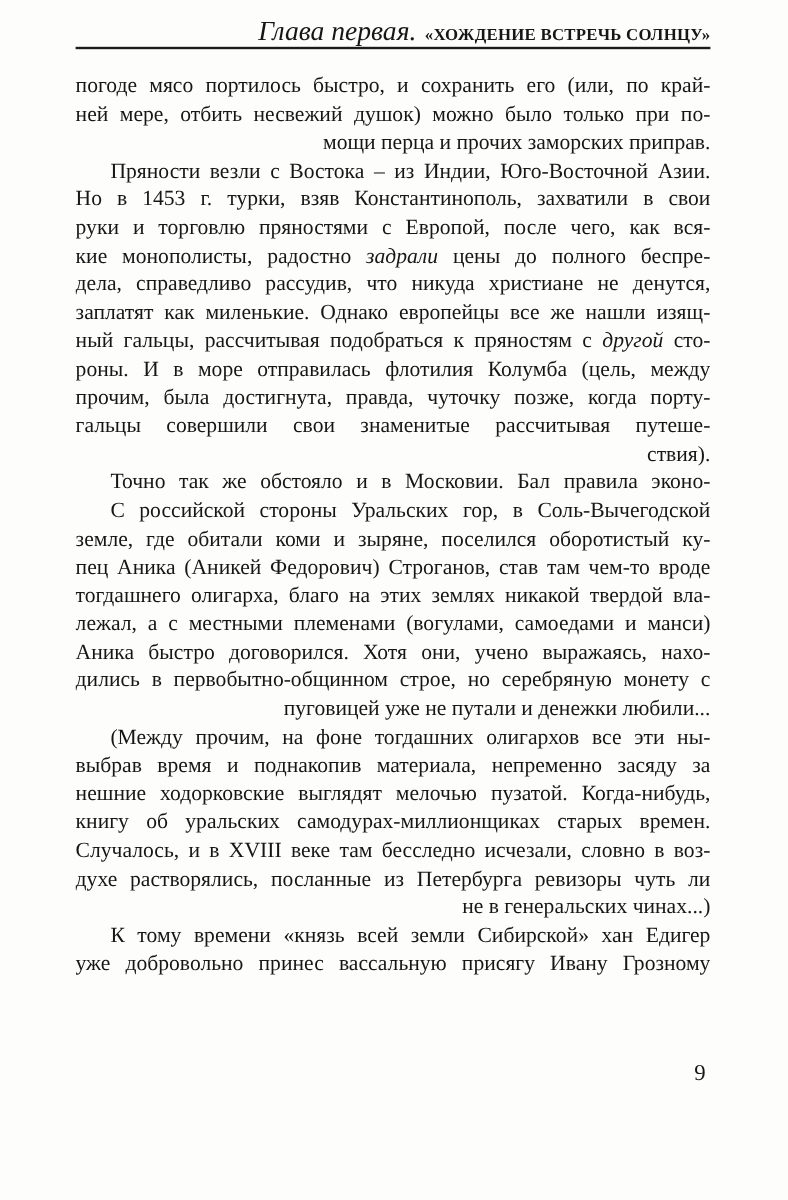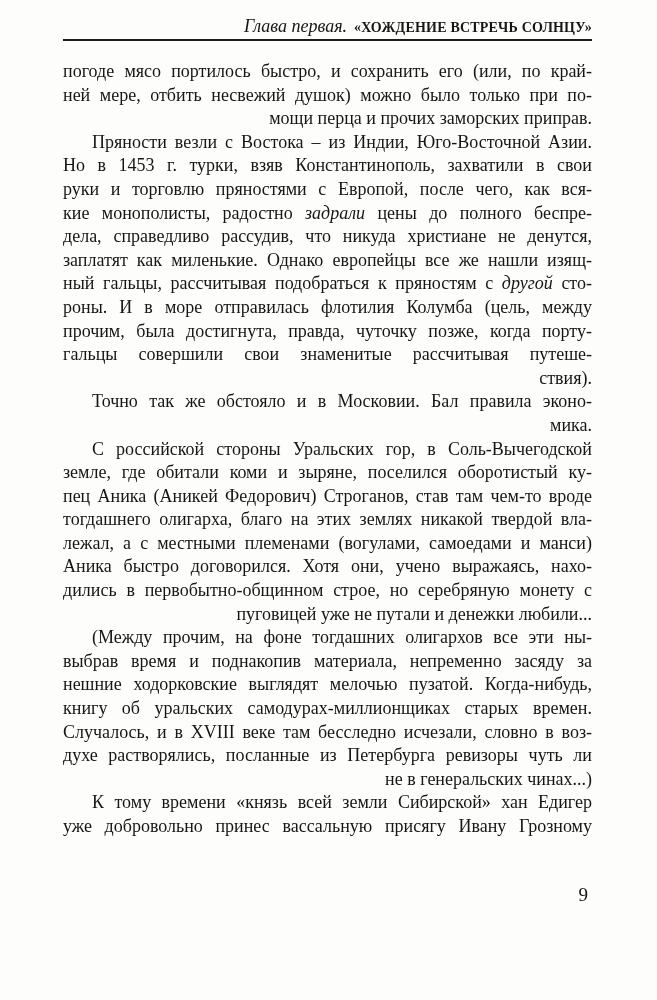--- a/index.html
+++ b/index.html
@@ -20,21 +20,21 @@
   }
   .running-header {
     text-align: right;
     height: 26px;
     line-height: 26px;
     border-bottom: 2px solid #1c1c1c;
     white-space: nowrap;
   }
   .chapter-label {
     font-style: italic;
-    font-size: 18px;
+    font-size: 23px;
     margin-right: 7px;
   }
   .chapter-title {
     font-weight: bold;
     font-size: 14px;
     letter-spacing: 0.2px;
   }
   .page-body {
     margin-top: 19px;
     font-size: 18px;
@@ -80,21 +80,20 @@
           <div class="line just"><span>дела, справедливо рассудив, что никуда христиане не денутся,</span></div>
           <div class="line just"><span>заплатят как миленькие. Однако европейцы все же нашли изящ-</span></div>
           <div class="line just"><span>ный гальцы, рассчитывая подобраться к пряностям с </span><i>другой</i><span> сто-</span></div>
           <div class="line just"><span>роны. И в море отправилась флотилия Колумба (цель, между</span></div>
           <div class="line just"><span>прочим, была достигнута, правда, чуточку позже, когда порту-</span></div>
           <div class="line just"><span>гальцы совершили свои знаменитые рассчитывая путеше-</span></div>
           <div class="line"><span>ствия).</span></div>
         </div>
         <div class="paragraph">
           <div class="line just indent"><span>Точно так же обстояло и в Московии. Бал правила эконо-</span></div>
-          <div class="line"><span>мика.</span></div>
         </div>
         <div class="paragraph">
           <div class="line just indent"><span>С российской стороны Уральских гор, в Соль-Вычегодской</span></div>
           <div class="line just"><span>земле, где обитали коми и зыряне, поселился оборотистый ку-</span></div>
           <div class="line just"><span>пец Аника (Аникей Федорович) Строганов, став там чем-то вроде</span></div>
           <div class="line just"><span>тогдашнего олигарха, благо на этих землях никакой твердой вла-</span></div>
           <div class="line just"><span>лежал, а с местными племенами (вогулами, самоедами и манси)</span></div>
           <div class="line just"><span>Аника быстро договорился. Хотя они, учено выражаясь, нахо-</span></div>
           <div class="line just"><span>дились в первобытно-общинном строе, но серебряную монету с</span></div>
           <div class="line"><span>пуговицей уже не путали и денежки любили...</span></div>

